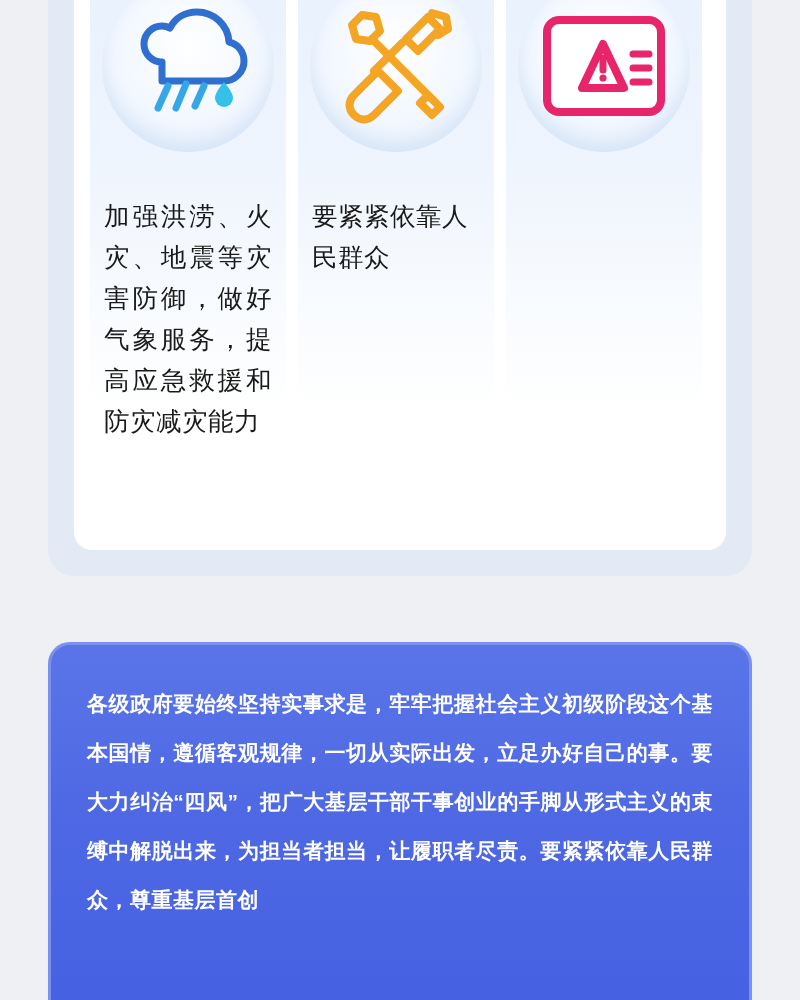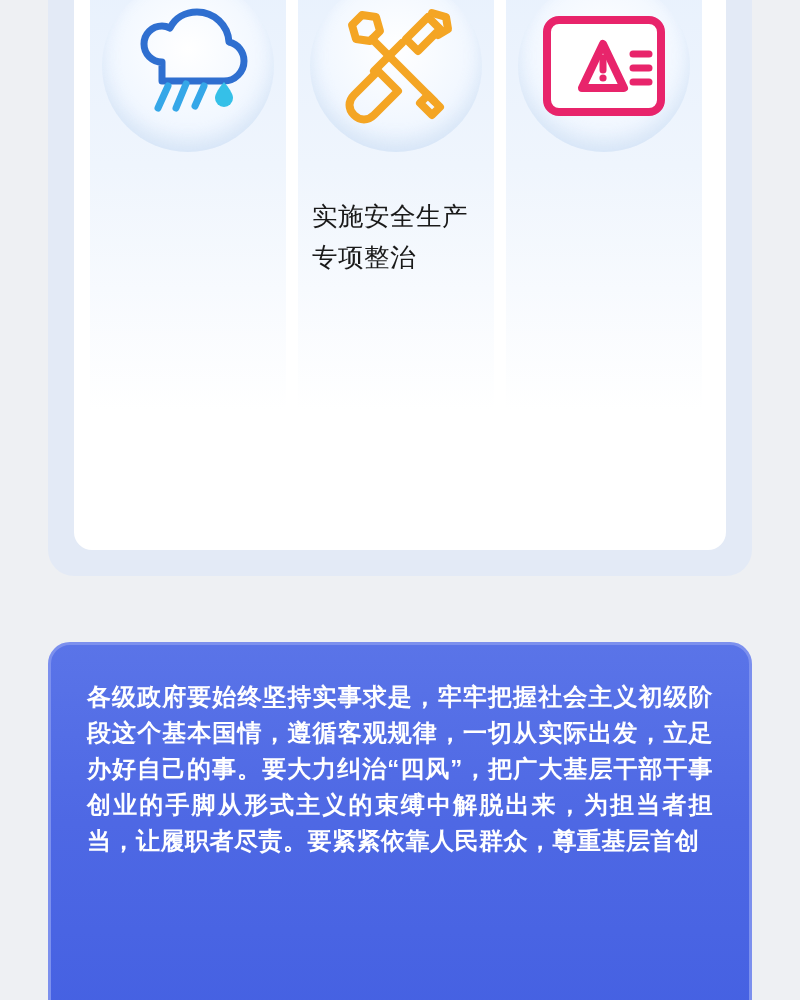--- a/index.html
+++ b/index.html
@@ -99,22 +99,22 @@
     height: 400px;
     border-radius: 22px;
     background: linear-gradient(180deg, #5a74e8 0%, #4e68e4 45%, #4460e2 100%);
     border: 3px solid #7c90ee;
     box-sizing: border-box;
     padding: 34px 36px 0 36px;
     overflow: hidden;
   }
   .quote-text {
     color: #ffffff;
-    font-size: 24px;
-    line-height: 36px;
+    font-size: 21px;
+    line-height: 49px;
     font-weight: bold;
     letter-spacing: 0.5px;
     text-align: justify;
     text-align-last: left;
     font-family: "Liberation Sans", sans-serif;
   }
 </style>
 </head>
 <body>
 
@@ -123,37 +123,38 @@
     <div class="cards">
 
       <div class="card">
         <div class="icon-circle">
           <svg width="128" height="120" viewBox="0 0 128 120" aria-hidden="true">
             <path d="M38 56c-10 0-18-8-18-18s8-18 18-18c3 0 6 1 8 2 5-10 15-16 27-16 17 0 31 13 32 30 9 2 15 10 15 19 0 11-9 20-20 20H38z" fill="none" stroke="#2f6fd0" stroke-width="7" stroke-linejoin="round"></path>
             <path d="M44 80l-10 22M62 78l-10 24M80 80l-9 20" stroke="#35a7e8" stroke-width="7" stroke-linecap="round" fill="none"></path>
             <path d="M100 76c0 0 9 10 9 16a9 9 0 0 1-18 0c0-6 9-16 9-16z" fill="#35c0e8"></path>
           </svg>
         </div>
+        <div class="card-text">加强洪涝、火灾、地震等灾害防御，做好气象服务，提高应急救援和防灾减灾能力</div>
       </div>
 
       <div class="card">
         <div class="icon-circle">
           <svg width="128" height="126" viewBox="0 0 128 126" aria-hidden="true">
             <g stroke="#f4a524" stroke-width="8" fill="none" stroke-linecap="round" stroke-linejoin="round">
               <path d="M30 12l14 2 4 14-10 10-14-2-4-14z"></path>
               <path d="M40 36l62 62"></path>
               <path d="M96 92l12 12-8 8-12-12z"></path>
               <path d="M96 14l-22 22 12 12 22-22z"></path>
               <path d="M100 10l14 4 2 12-10 6"></path>
               <path d="M70 40L42 68"></path>
             </g>
             <path d="M22 92c-6 6-6 14 0 20s14 6 20 0l24-24-20-20z" fill="none" stroke="#f4a524" stroke-width="8" stroke-linejoin="round"></path>
           </svg>
         </div>
-        <div class="card-text short">实施安全生产专项整治</div>
+        <div class="card-text short">要紧紧依靠人民群众</div>
       </div>
 
       <div class="card">
         <div class="icon-circle">
           <svg width="126" height="104" viewBox="0 0 126 104" aria-hidden="true">
             <rect x="6" y="6" width="114" height="92" rx="12" fill="#ffffff" stroke="#e8246b" stroke-width="8"></rect>
             <path d="M41 74L62 30l21 44z" fill="none" stroke="#e8246b" stroke-width="8" stroke-linejoin="round"></path>
             <path d="M62 44v12" stroke="#e8246b" stroke-width="7" stroke-linecap="round"></path>
             <circle cx="62" cy="64" r="3.6" fill="#e8246b"></circle>
             <path d="M92 40h16M92 54h16M92 68h16" stroke="#e8246b" stroke-width="7" stroke-linecap="round"></path>

